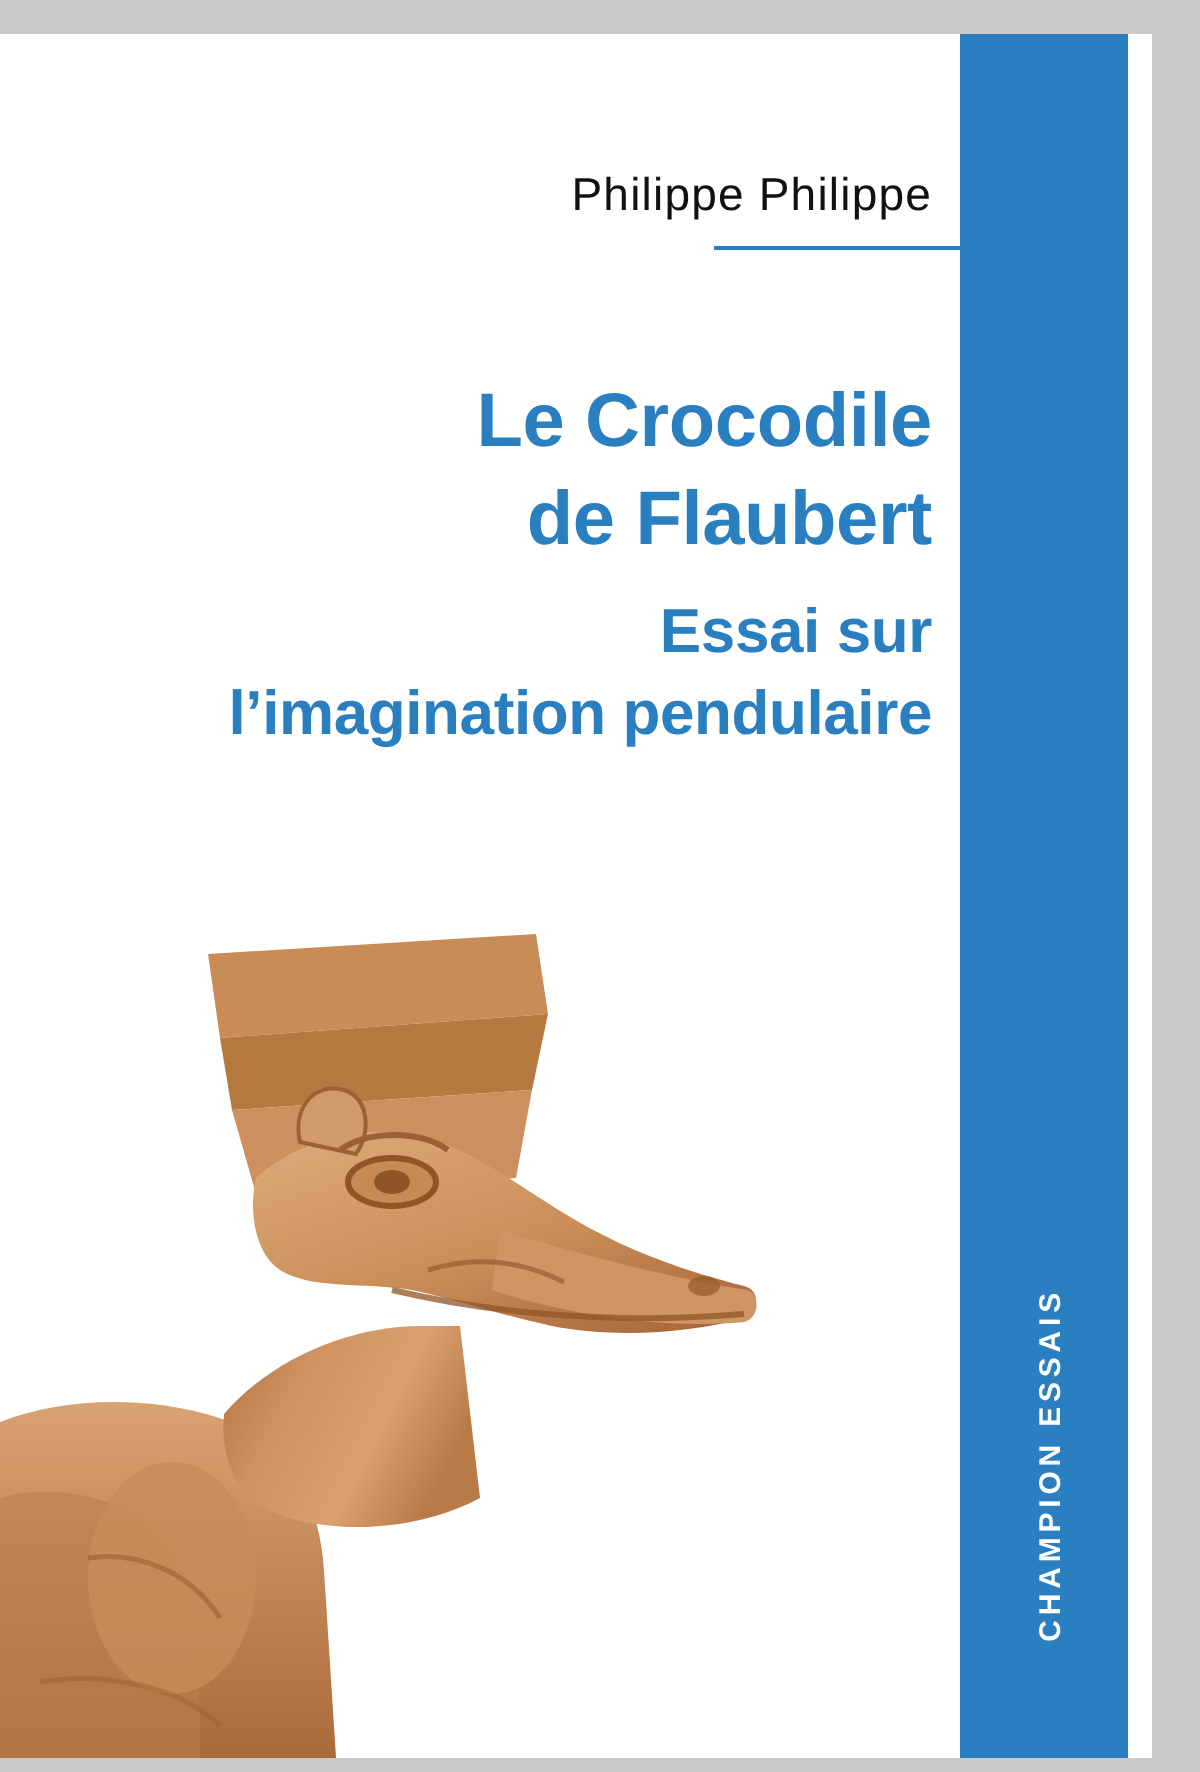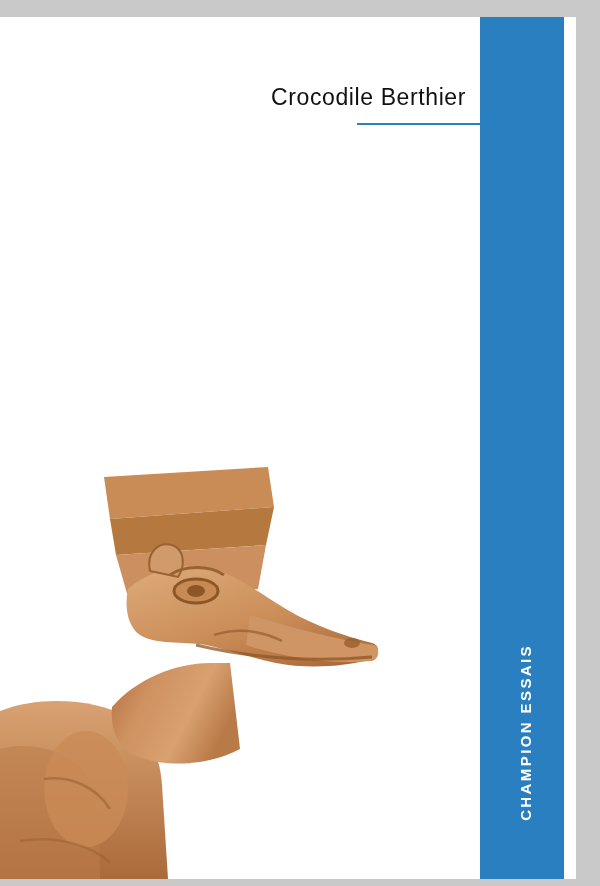--- a/index.html
+++ b/index.html
@@ -117,24 +117,34 @@
 
 <div class="page">
 
   <div class="cover">
 
     <div class="spine-band">
       <div class="spine-text">CHAMPION ESSAIS</div>
     </div>
 
     <div class="author">
-      <div class="author-name">Crocodile Berthier</div>
+      <div class="author-name">Philippe Philippe</div>
     </div>
     <div class="author-rule"></div>
 
+    <div class="title-block">
+      <div class="title-main">
+        <div>Le Crocodile</div>
+        <div>de Flaubert</div>
+      </div>
+      <div class="subtitle">
+        <div>Essai sur</div>
+        <div>l’imagination pendulaire</div>
+      </div>
+    </div>
 
     <div class="artwork">
       <svg viewBox="0 0 380 430" preserveAspectRatio="none">
         <defs>
           <linearGradient id="stoneGrad" x1="0" y1="0" x2="1" y2="0.4">
             <stop offset="0%" stop-color="#b26f3f"></stop>
             <stop offset="35%" stop-color="#cf9261"></stop>
             <stop offset="70%" stop-color="#d9a070"></stop>
             <stop offset="100%" stop-color="#b87a47"></stop>
           </linearGradient>

